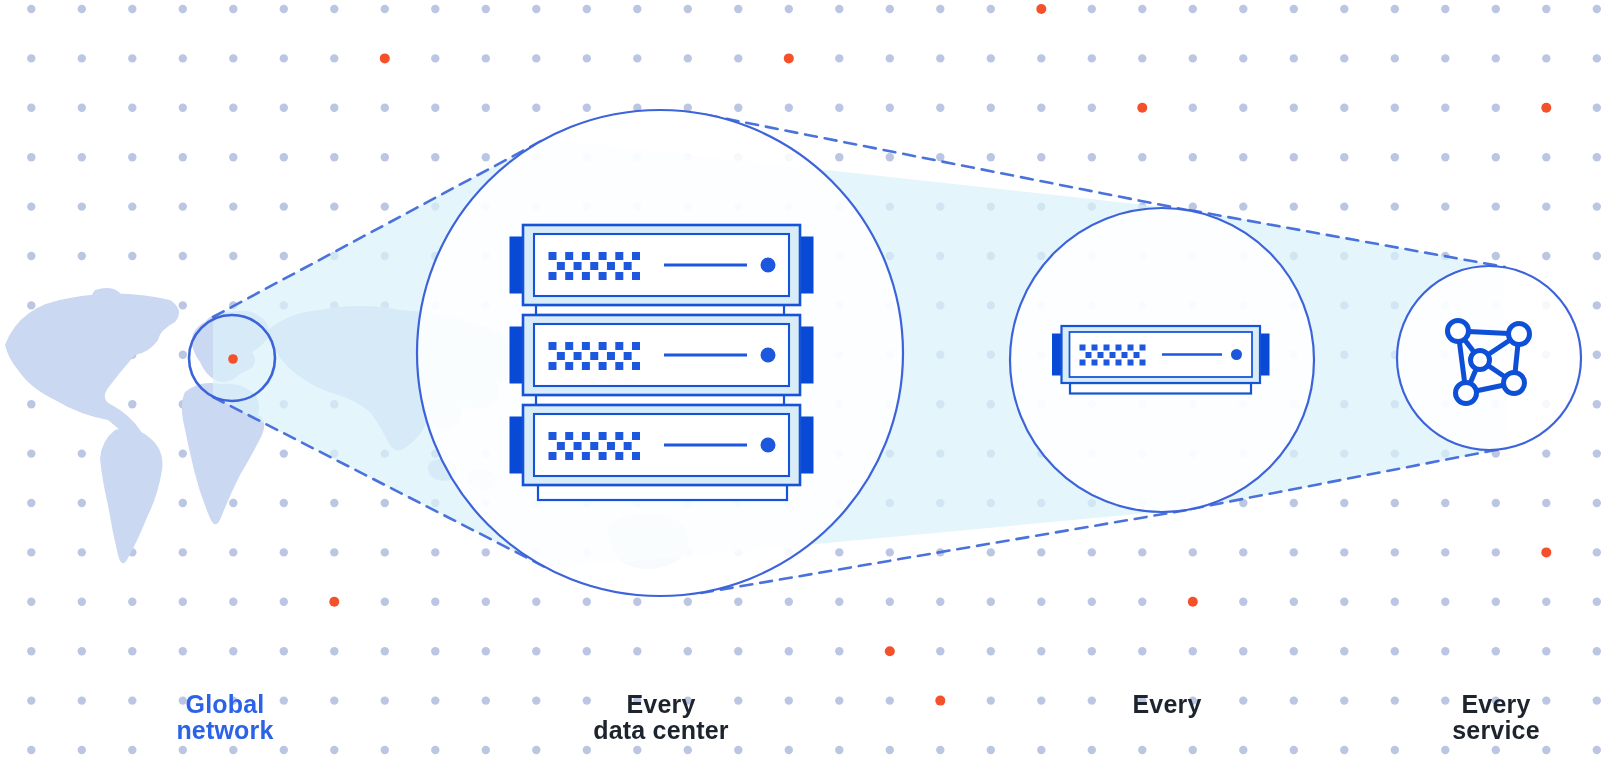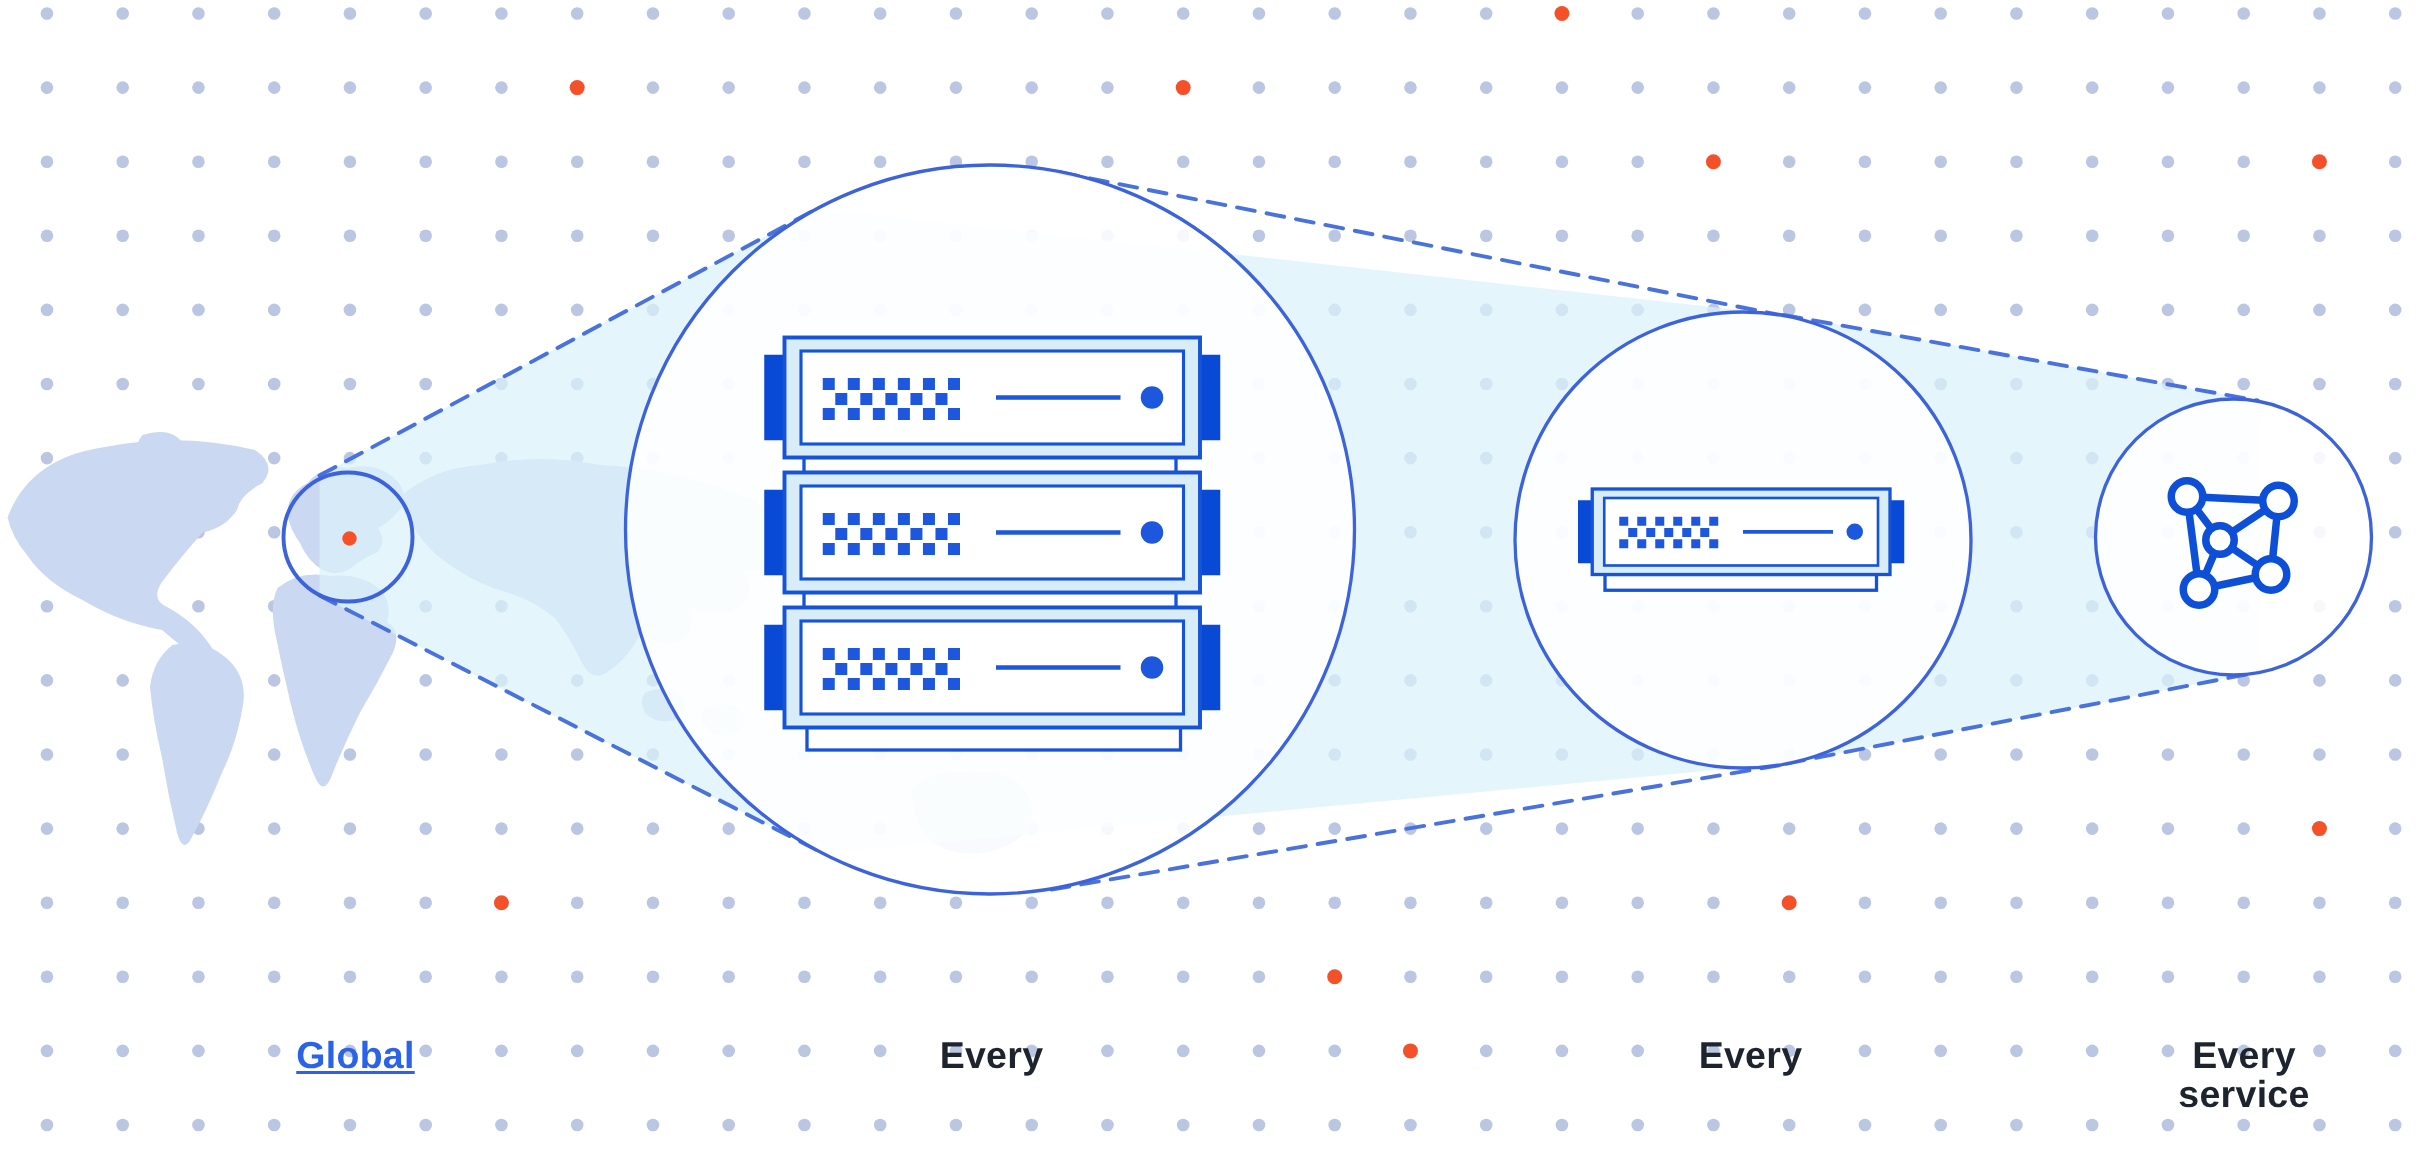--- a/index.html
+++ b/index.html
@@ -673,25 +673,27 @@
         <line x1="1480" y1="360" x2="1514" y2="383" stroke="#0d4fd6" stroke-width="5" stroke-linecap="round"></line>
         <line x1="1480" y1="360" x2="1466" y2="393" stroke="#0d4fd6" stroke-width="5" stroke-linecap="round"></line>
         <circle cx="1458" cy="331" r="10.5" fill="#ffffff" stroke="#0d4fd6" stroke-width="5"></circle>
         <circle cx="1519" cy="334" r="10.5" fill="#ffffff" stroke="#0d4fd6" stroke-width="5"></circle>
         <circle cx="1514" cy="383" r="10.5" fill="#ffffff" stroke="#0d4fd6" stroke-width="5"></circle>
         <circle cx="1466" cy="393" r="10.5" fill="#ffffff" stroke="#0d4fd6" stroke-width="5"></circle>
         <circle cx="1480" cy="360" r="9.5" fill="#ffffff" stroke="#0d4fd6" stroke-width="5"></circle>
       </g>
   </svg>
 
-  <div class="caption blue" style="left:107px;top:691px;text-decoration:underline;">
+  <div class="caption blue" style="left:95px;top:691px;">
     <span>Global</span>
+    <span>network</span>
   </div>
   <div class="caption dark" style="left:531px;top:691px;">
     <span>Every</span>
+    <span>data center</span>
   </div>
   <div class="caption dark" style="left:1037px;top:691px;">
     <span>Every</span>
   </div>
   <div class="caption dark" style="left:1366px;top:691px;">
     <span>Every</span>
     <span>service</span>
   </div>
 </div>
 

